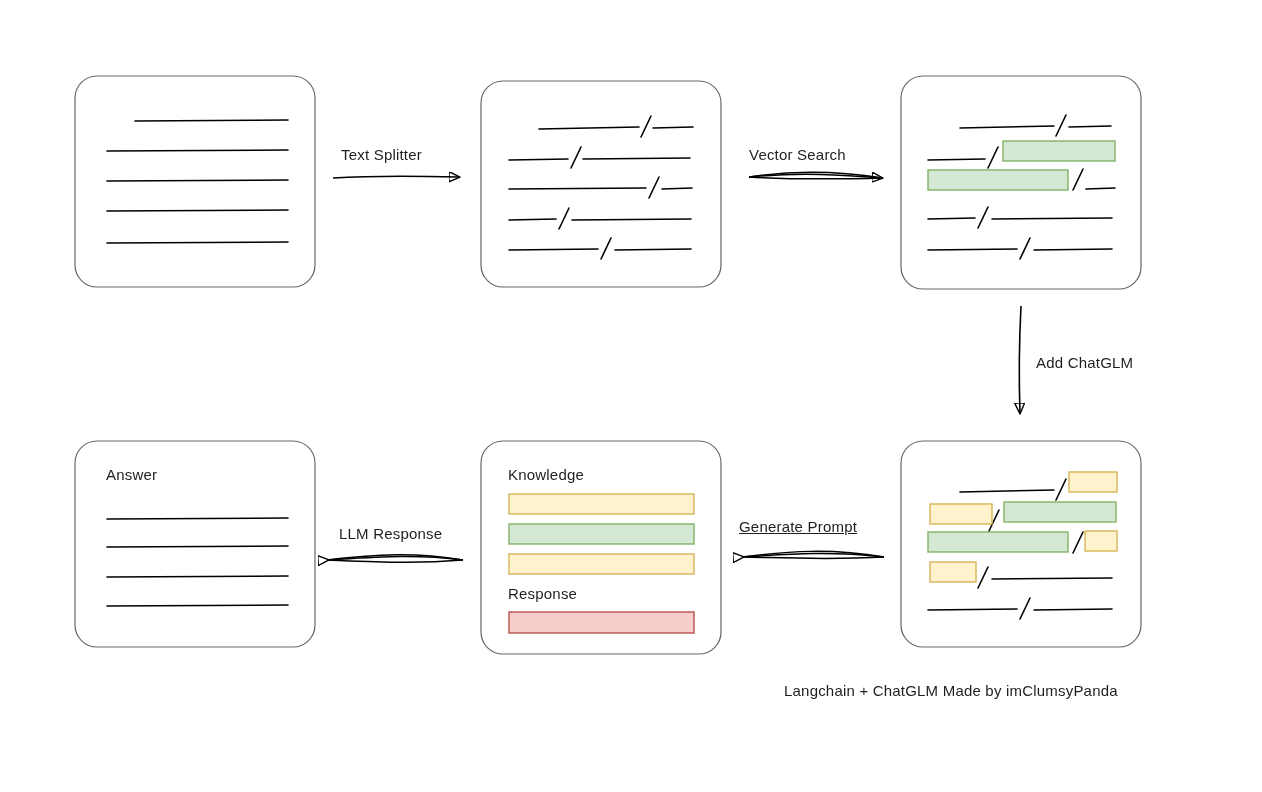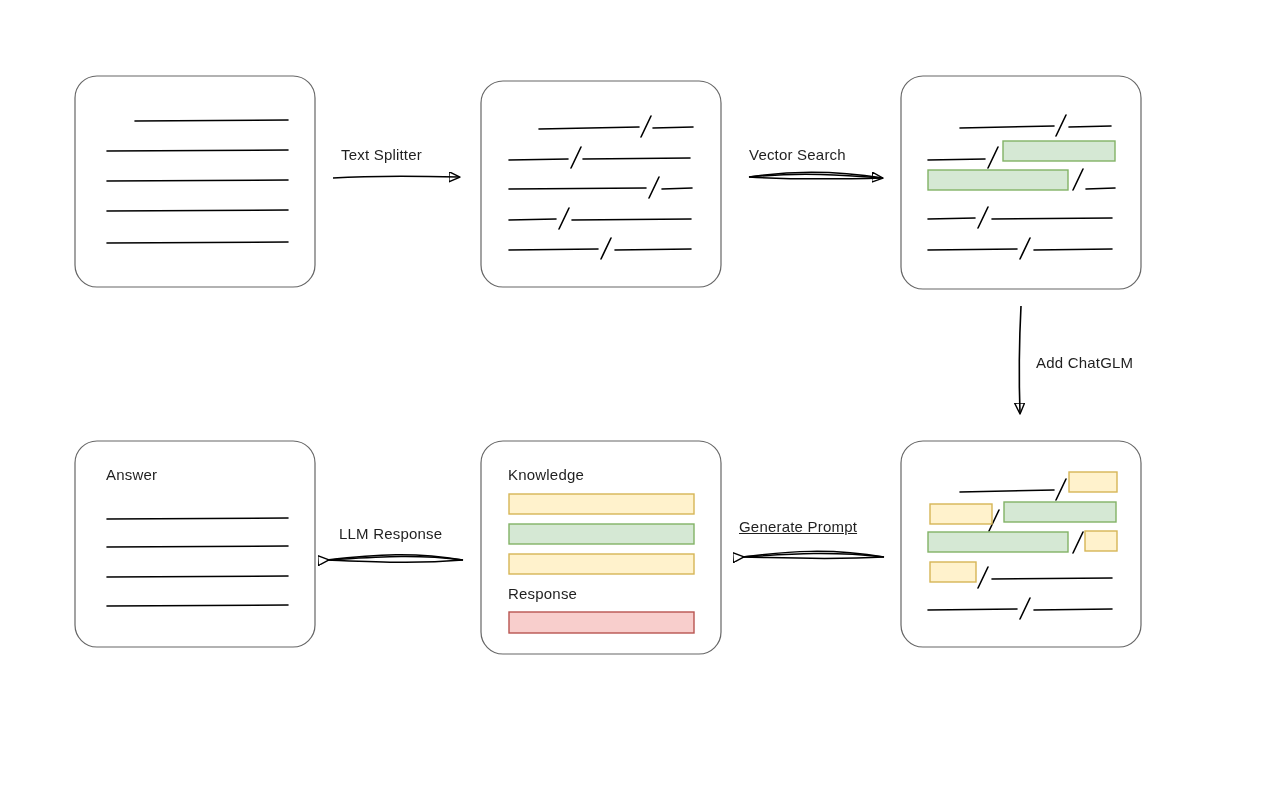--- a/index.html
+++ b/index.html
@@ -201,14 +201,15 @@
   <div class="lbl arrow-label" style="left:739px; top:518px;text-decoration:underline;">Generate Prompt</div>
 
   <div class="lbl arrow-label" style="left:327px; top:525px;margin-left:12px;">LLM Response</div>
 
   <div class="lbl box-label" style="left:508px; top:466px;">Knowledge</div>
 
   <div class="lbl box-label" style="left:508px; top:585px;">Response</div>
 
   <div class="lbl box-label" style="left:106px; top:466px;">Answer</div>
 
+  <div class="lbl credit" style="left:784px; top:682px;">Langchain + ChatGLM Made by imClumsyPanda</div>
 
 </div>
 
 </body></html>

